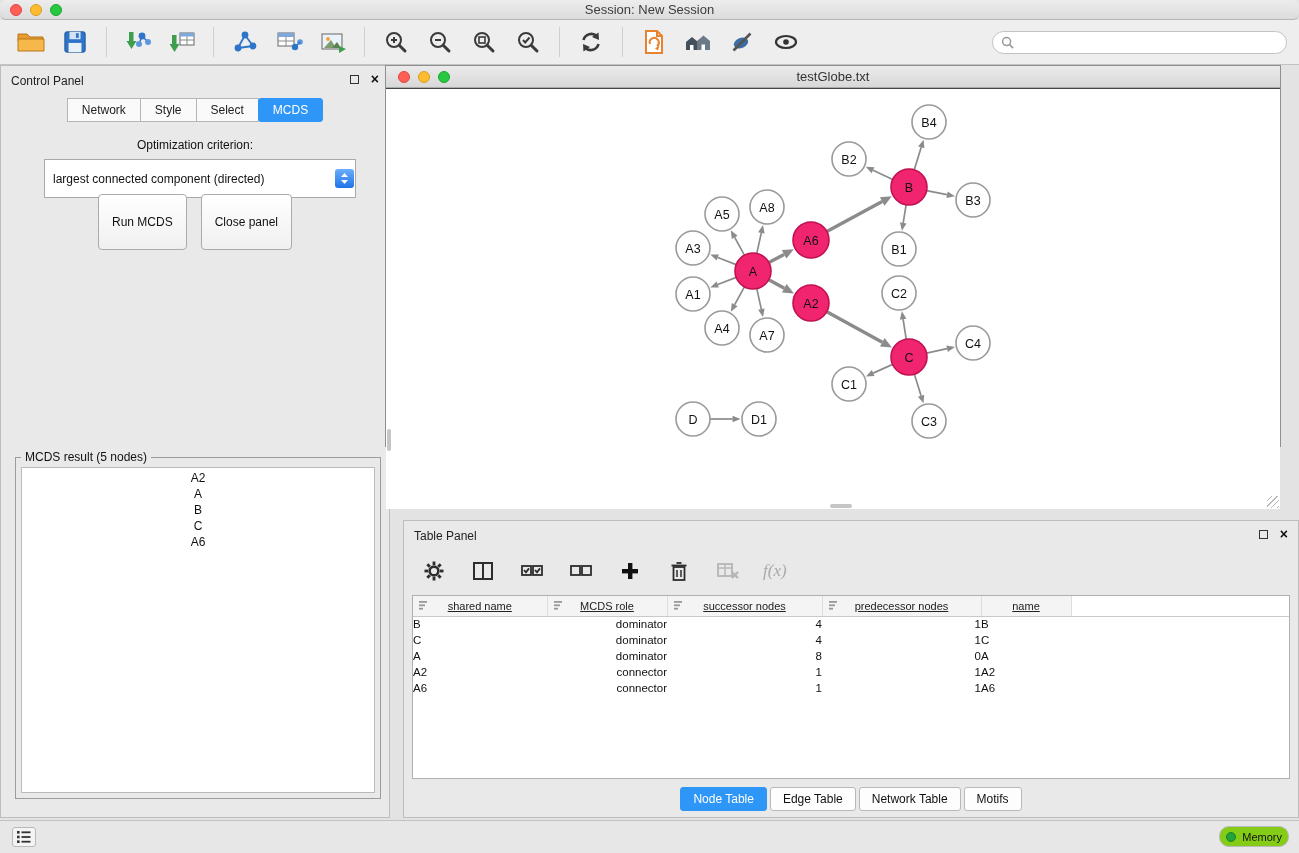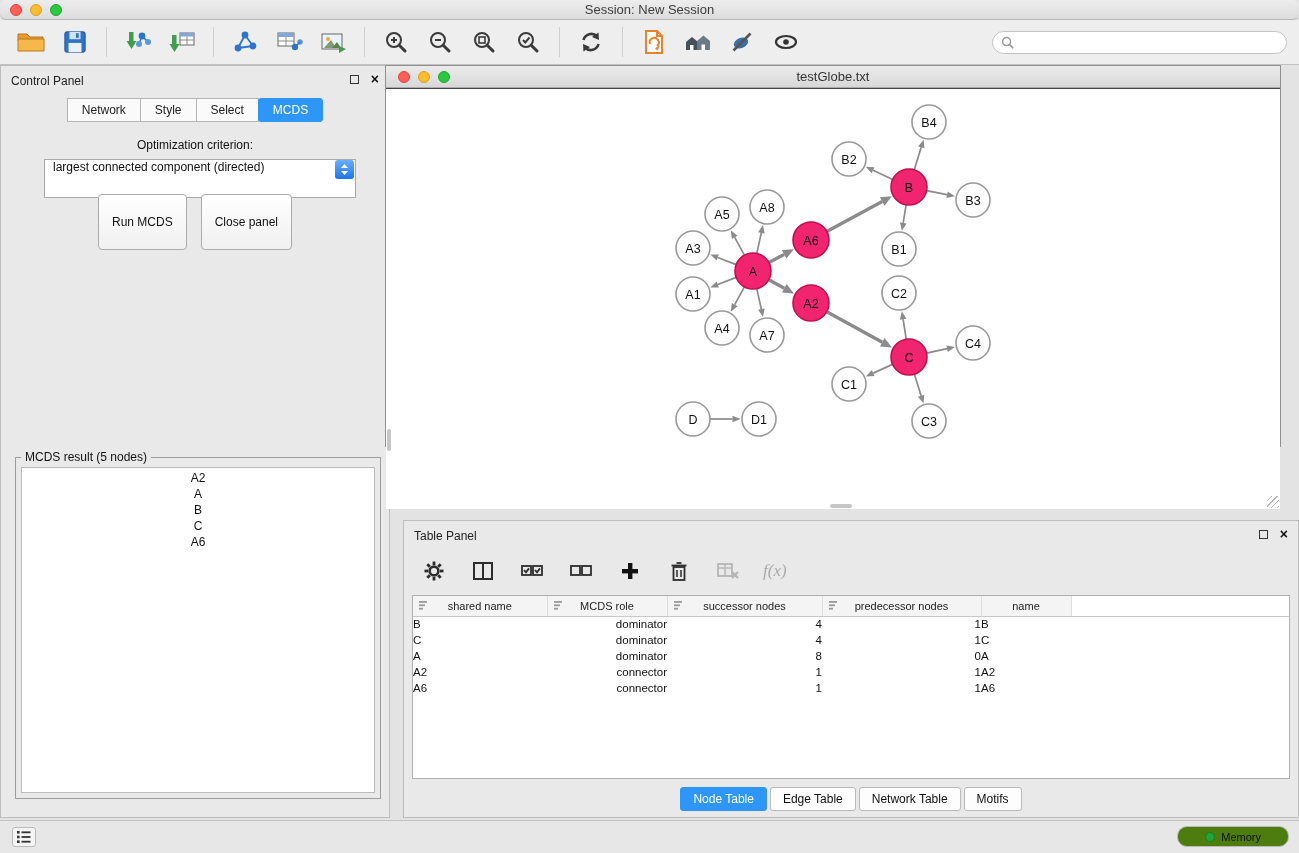--- a/index.html
+++ b/index.html
@@ -31,21 +31,21 @@
   .panel-head { position:relative; height:28px; }
   .panel-head .ph-title { position:absolute; left:10px; top:8px; font-size:12px; color:#222; }
   .ph-float { position:absolute; right:30px; top:9px; width:9px; height:9px; border:1.5px solid #333; cursor:pointer; }
   .ph-close { position:absolute; right:10px; top:5px; font-size:14px; font-weight:bold; color:#111; cursor:pointer; line-height:16px; }
   .cp-tabs { display:flex; justify-content:center; margin-top:4px; }
   .cp-tab { font-size:12px; padding:4px 14px; background:#fafafa; border:1px solid #b5b5b5; margin-left:-1px; cursor:pointer; color:#222; }
   .cp-tab:first-child { margin-left:0; }
   .cp-tab.active { background:#2e96f7; border-color:#2e96f7; color:#fff; border-radius:3px; position:relative; z-index:2; }
   .opt-label { position:absolute; top:72px; width:100%; text-align:center; font-size:12px; color:#111; }
   .dropdown { position:absolute; top:93px; left:43px; width:312px; height:39px; background:#fff;
-    border:1px solid #a9a9a9; border-radius:0; font-size:12px; display:flex; cursor:pointer; }
+    border:1px solid #a9a9a9; border-radius:0; font-size:12px; display:flex; align-items:center; cursor:pointer; }
   .dropdown .dd-text { flex:1; padding-left:8px; white-space:nowrap; overflow:hidden; color:#111; }
   .dropdown .dd-stepper { width:19px; height:19px; margin-right:1px; border-radius:3px;
     background:linear-gradient(#6aaefc,#1e74e8); display:flex; align-items:center; justify-content:center; }
   .cp-buttons { position:absolute; top:128px; width:100%; display:flex; justify-content:center; gap:14px; }
   .mac-btn { font-size:12px; padding:20px 13px; background:linear-gradient(#ffffff,#f0f0f0);
     border:1px solid #ababab; border-radius:4px; cursor:pointer; color:#111; font-family:inherit; }
   .group { position:absolute; left:14px; right:8px; top:391px; bottom:18px; border:1px solid #9c9c9c;text-align:center; }
   .group-title { position:absolute; top:-8px; left:5px; background:#e9e9e9; padding:0 4px; font-size:12px; color:#111; }
   .group .list { position:absolute; inset:9px 5px 5px 5px; background:#fff; border:1px solid #bbb; padding:2px 4px; overflow:auto; }
   .list-item { font-size:12px; line-height:16px; color:#111; cursor:default; }
@@ -63,38 +63,38 @@
     background:repeating-linear-gradient(135deg, transparent 0 3px, #b9b9b9 3px 4px); }
 
   
   .tp { position:absolute; left:403px; top:520px; width:896px; height:298px; background:#e9e9e9; border:1px solid #bdbdbd; }
   .tp-toolbar { position:absolute; left:16px; top:32px; height:36px; display:flex; align-items:center; gap:21px; }
   .tp-btn { border:none; background:transparent; cursor:pointer; display:flex; align-items:center; justify-content:center; width:28px; height:28px; }
   .fx { font-family:"Liberation Serif","DejaVu Serif",serif; font-style:italic; font-size:17px; color:#aaa; }
   .table-wrap { position:absolute; left:8px; right:8px; top:74px; bottom:38px; background:#fff; border:1px solid #b0b0b0; overflow:hidden; }
   table.node-table { border-collapse:collapse; width:100%; table-layout:fixed; }
   table.node-table th { height:20px; background:#f4f4f4; border-bottom:1px solid #c9c9c9; border-right:1px solid #ddd;
-    font-size:11px; font-weight:normal; color:#222; text-align:center; position:relative; cursor:pointer; }
+    font-size:11px; font-weight:normal; color:#222; text-align:center; position:relative; cursor:pointer;text-decoration:underline; }
   table.node-table th.filler { background:#fff; border-right:none; }
   table.node-table th .sorticon { position:absolute; left:6px; top:5px; }
   table.node-table td { height:16px; font-size:11.5px; color:#111; padding:0; white-space:nowrap; overflow:hidden; }
   td.cL0 { padding-left:9px; }
   td.cL1 { padding-left:11px;text-align:right; }
   td.num { text-align:right; padding-right:13px; }
   td.cname { padding-left:16px; }
   .tp-tabs { position:absolute; left:0; right:0; top:266px; display:flex; justify-content:center; gap:3px; }
   .tp-tab { font-size:12px; padding:4px 12px; background:#fdfdfd; border:1px solid #b9b9b9; border-radius:3px; color:#111; cursor:pointer; }
   .tp-tab.active { background:#2e96f7; border-color:#2e96f7; color:#fff; }
 
   
   .statusbar { position:absolute; left:0; top:820px; width:100%; height:33px; background:#e7e7e7; border-top:1px solid #c2c2c2; }
   .sb-list-btn { position:absolute; left:12px; top:6px; width:24px; height:20px; background:#f4f4f4;
     border:1px solid #b9b9b9; border-radius:3px; display:flex; align-items:center; justify-content:center; cursor:pointer; }
-  .memory-btn { position:absolute; right:10px; top:5px; height:21px; background:#4d7c0f; border:1px solid #b9b9b9;
-    border-radius:10px; display:flex; align-items:center; gap:6px; padding:0 27px; font-size:11px; color:#111; cursor:pointer; }
+  .memory-btn { position:absolute; right:10px; top:5px; height:21px; background:#84cc16; border:1px solid #b9b9b9;
+    border-radius:10px; display:flex; align-items:center; gap:6px; padding:0 6px; font-size:11px; color:#111; cursor:pointer; }
   .memory-dot { width:10px; height:10px; border-radius:50%; background:#23a33a; border:1px solid #148226; }
 </style>
 </head>
 <body>
 
 <div class="app">
 
   <div class="titlebar">
     <div class="lights">
       <span class="light red"></span>

